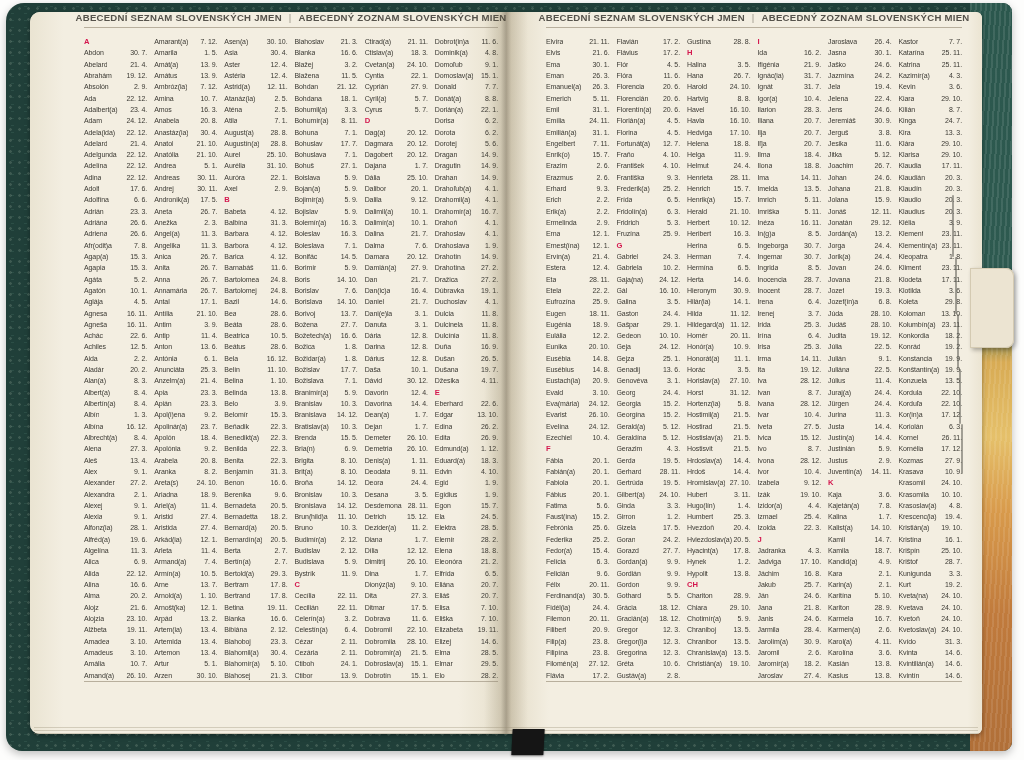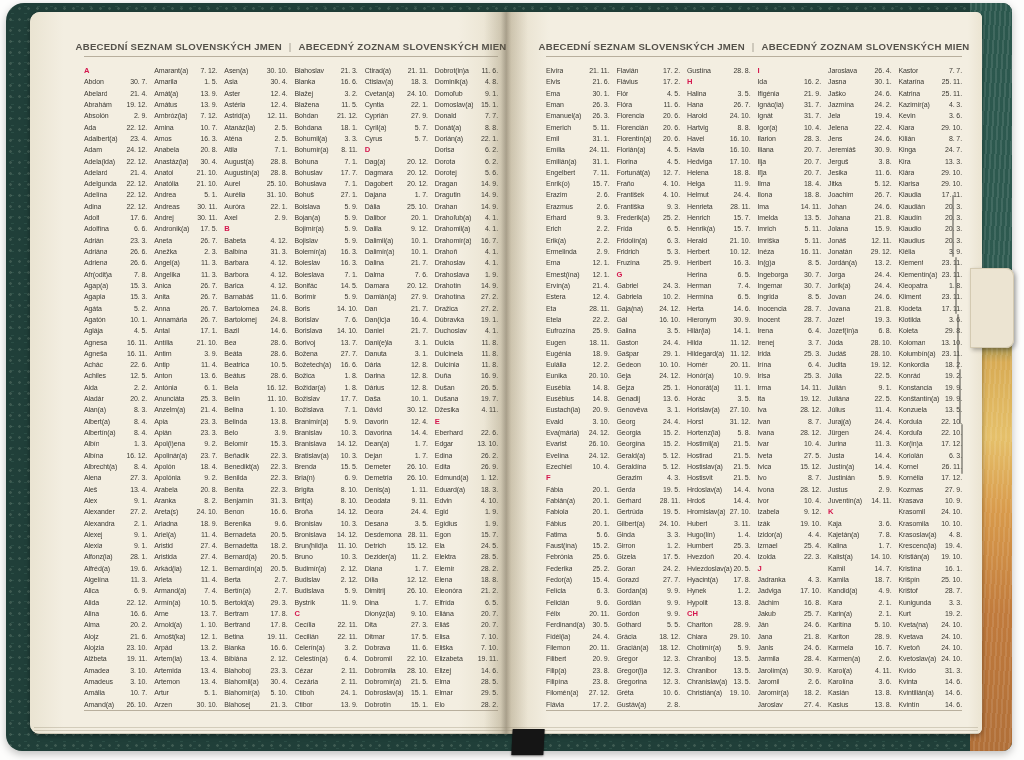--- a/index.html
+++ b/index.html
@@ -23,21 +23,21 @@
   .pages:after{content:"";position:absolute;left:4px;right:4px;bottom:0;height:7px;
         background:repeating-linear-gradient(180deg,rgba(150,140,115,.35) 0 1px,rgba(246,241,230,0) 1px 3px);}
   .gutter{position:absolute;left:50%;top:0;width:44px;height:100%;transform:translateX(-50%);pointer-events:none;
         background:linear-gradient(90deg,rgba(110,95,65,0) 0%,rgba(110,95,65,.20) 38%,rgba(70,58,38,.38) 50%,rgba(110,95,65,.20) 62%,rgba(110,95,65,0) 100%);}
   .page{position:relative;width:50%;height:100%;}
   .page-left{background:linear-gradient(90deg,#eae4d2 0%,#f3eee1 7%,#f3eee1 90%,#e6dfcb 100%);border-radius:10px 0 0 10px;}
   .page-right{background:linear-gradient(90deg,#e3dbc6 0%,#f3eee1 9%,#f3eee1 97%,#ebe4d2 100%);border-radius:0 6px 6px 0;}
   .content{position:absolute;top:0;bottom:0;}
   .page-left .content{left:54px;right:8px;}
   .page-right .content{left:40px;right:20px;}
-  .page-header{margin-top:29px;display:flex;justify-content:center;gap:7px;white-space:nowrap;
+  .page-header{display:flex;justify-content:center;gap:7px;white-space:nowrap;
         font-size:9.6px;font-weight:700;color:#55524b;letter-spacing:.25px;}
   .page-header .sep{color:#9b968a;font-weight:400;}
   .rule{margin-top:4px;border-top:1px solid #b8af9d;}
   .cols{margin-top:8px;height:645px;display:grid;grid-template-columns:repeat(6,1fr);column-gap:7px;}
   .bottom-rule{border-top:1px solid #b8af9d;}
   .col{display:flex;flex-direction:column;min-width:0;}
   .row{height:11.32px;line-height:11.32px;display:flex;justify-content:space-between;align-items:baseline;
         font-size:7px;letter-spacing:-.1px;color:#3b3933;white-space:nowrap;min-width:0;}
   .row .n{overflow:hidden;flex:0 1 auto;}
   .row .d{flex:0 0 auto;margin-left:2px;}

